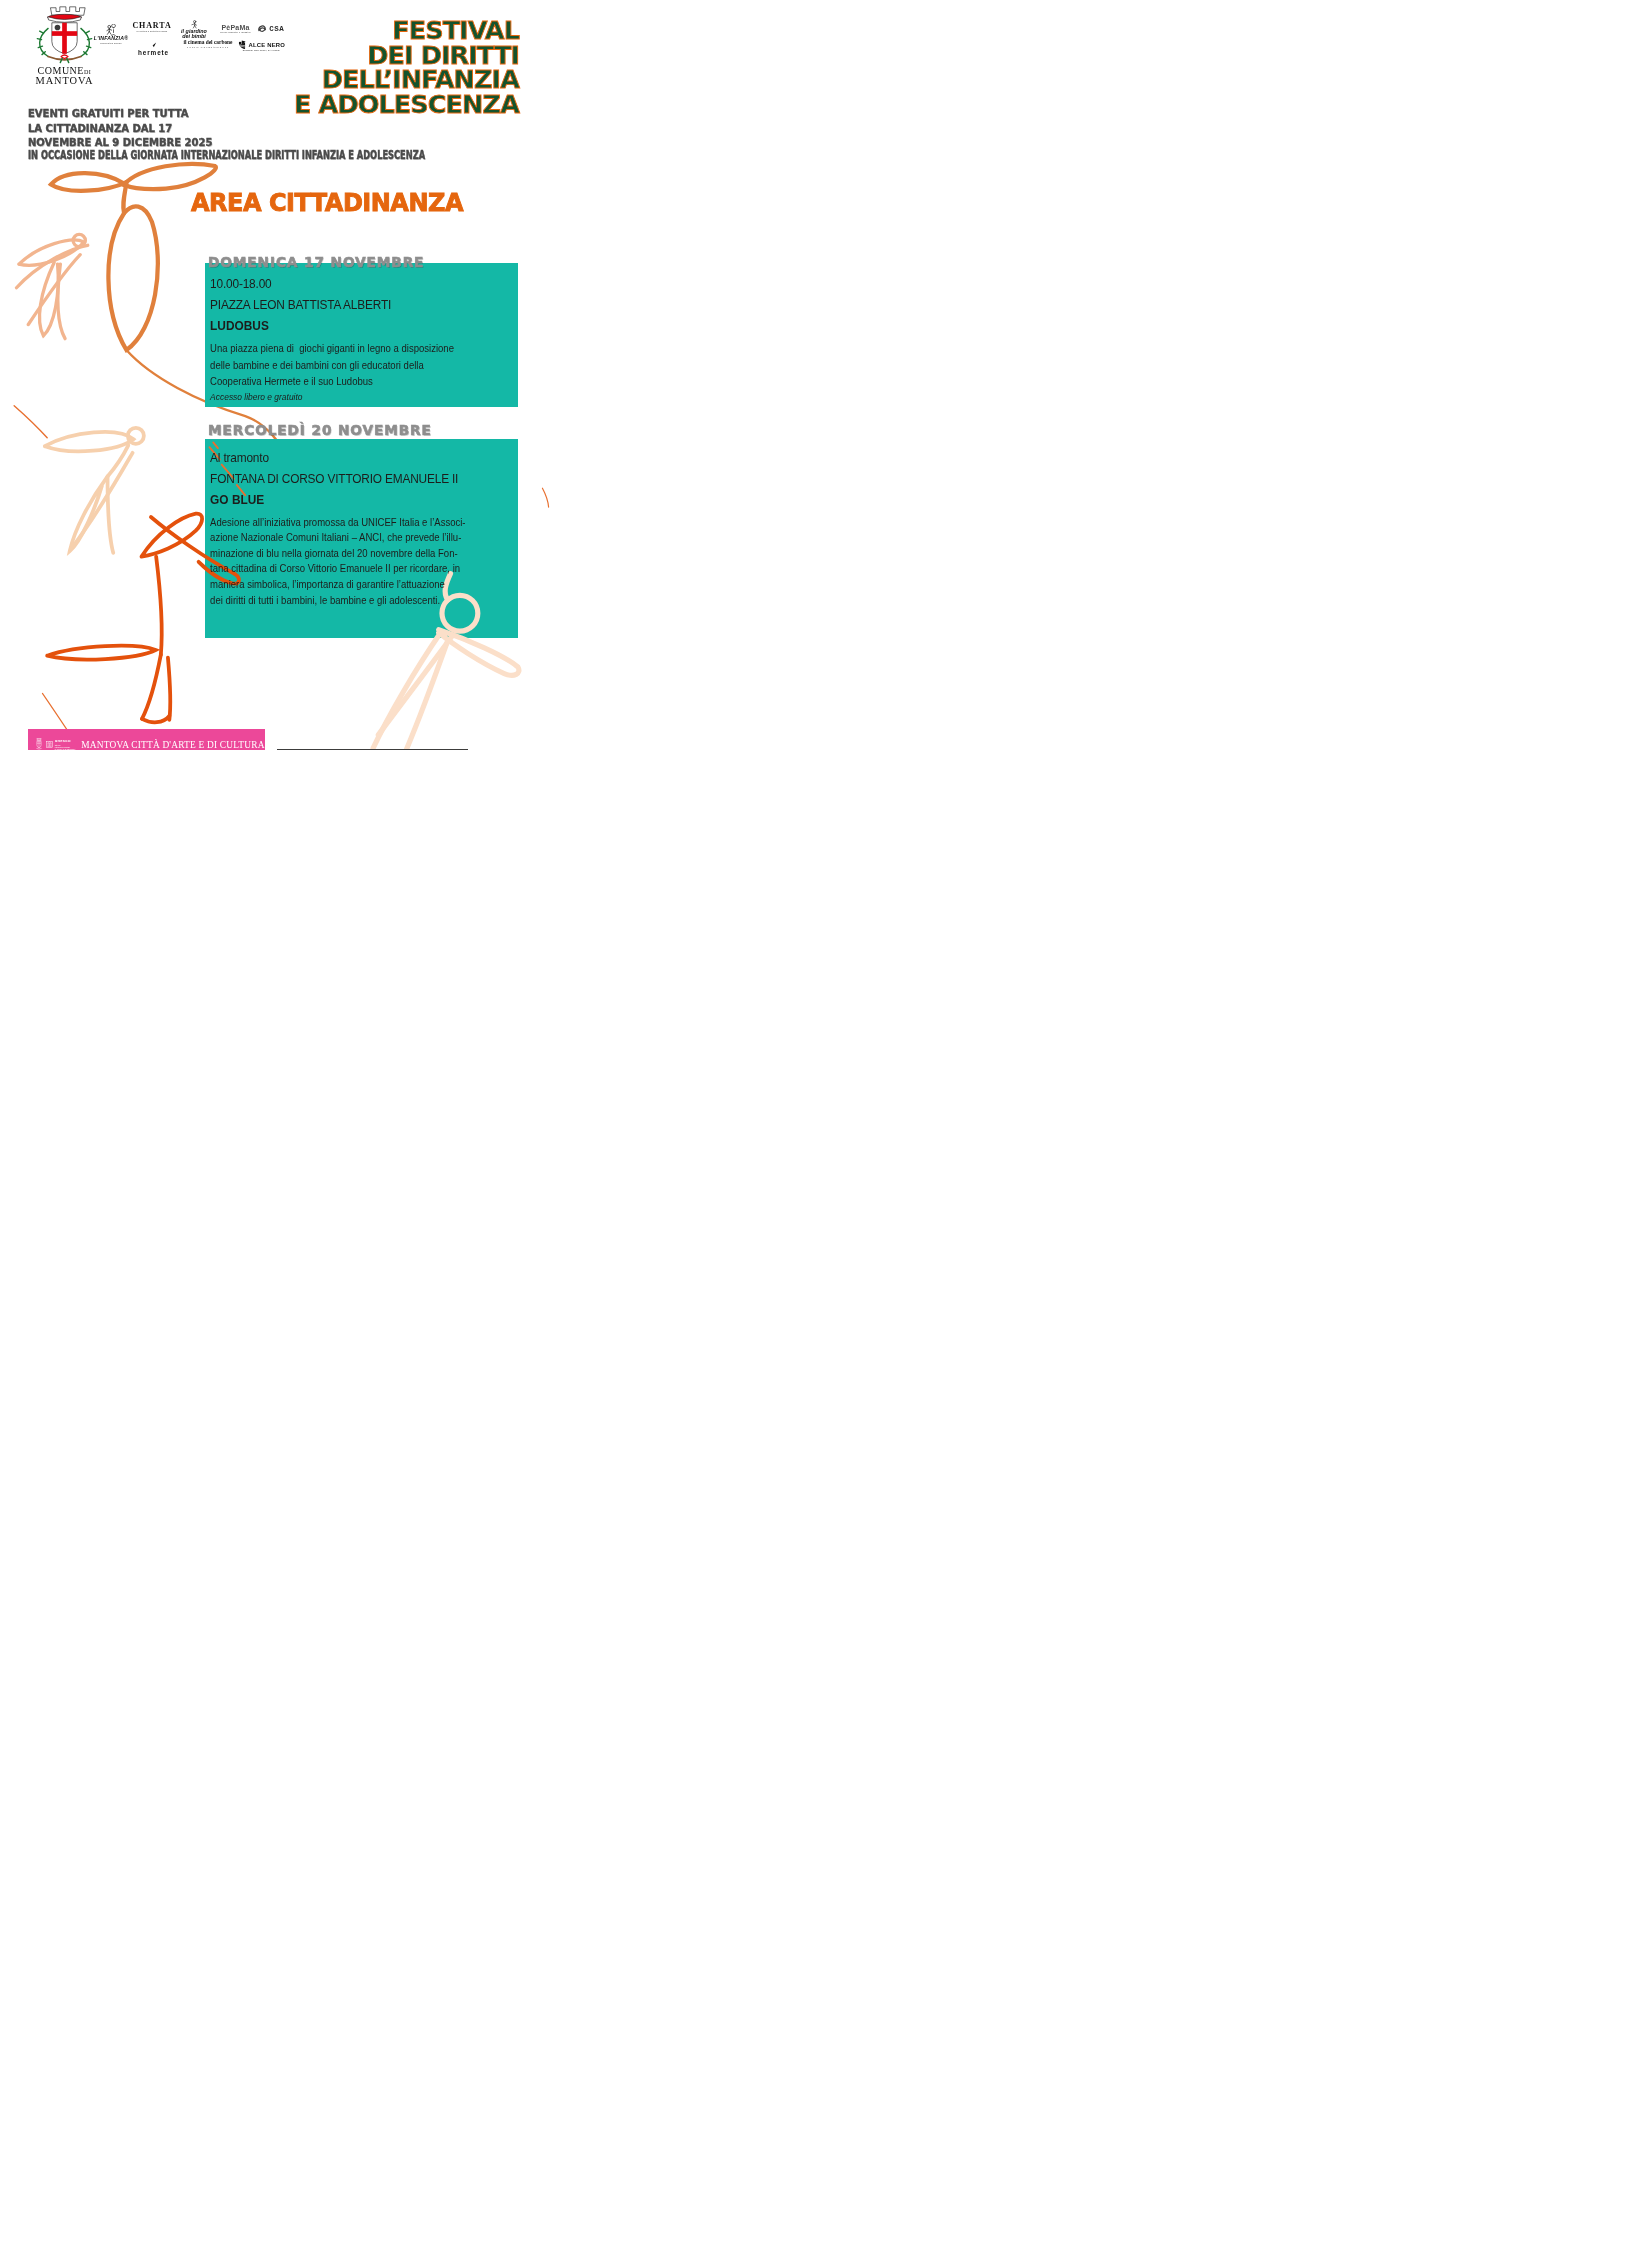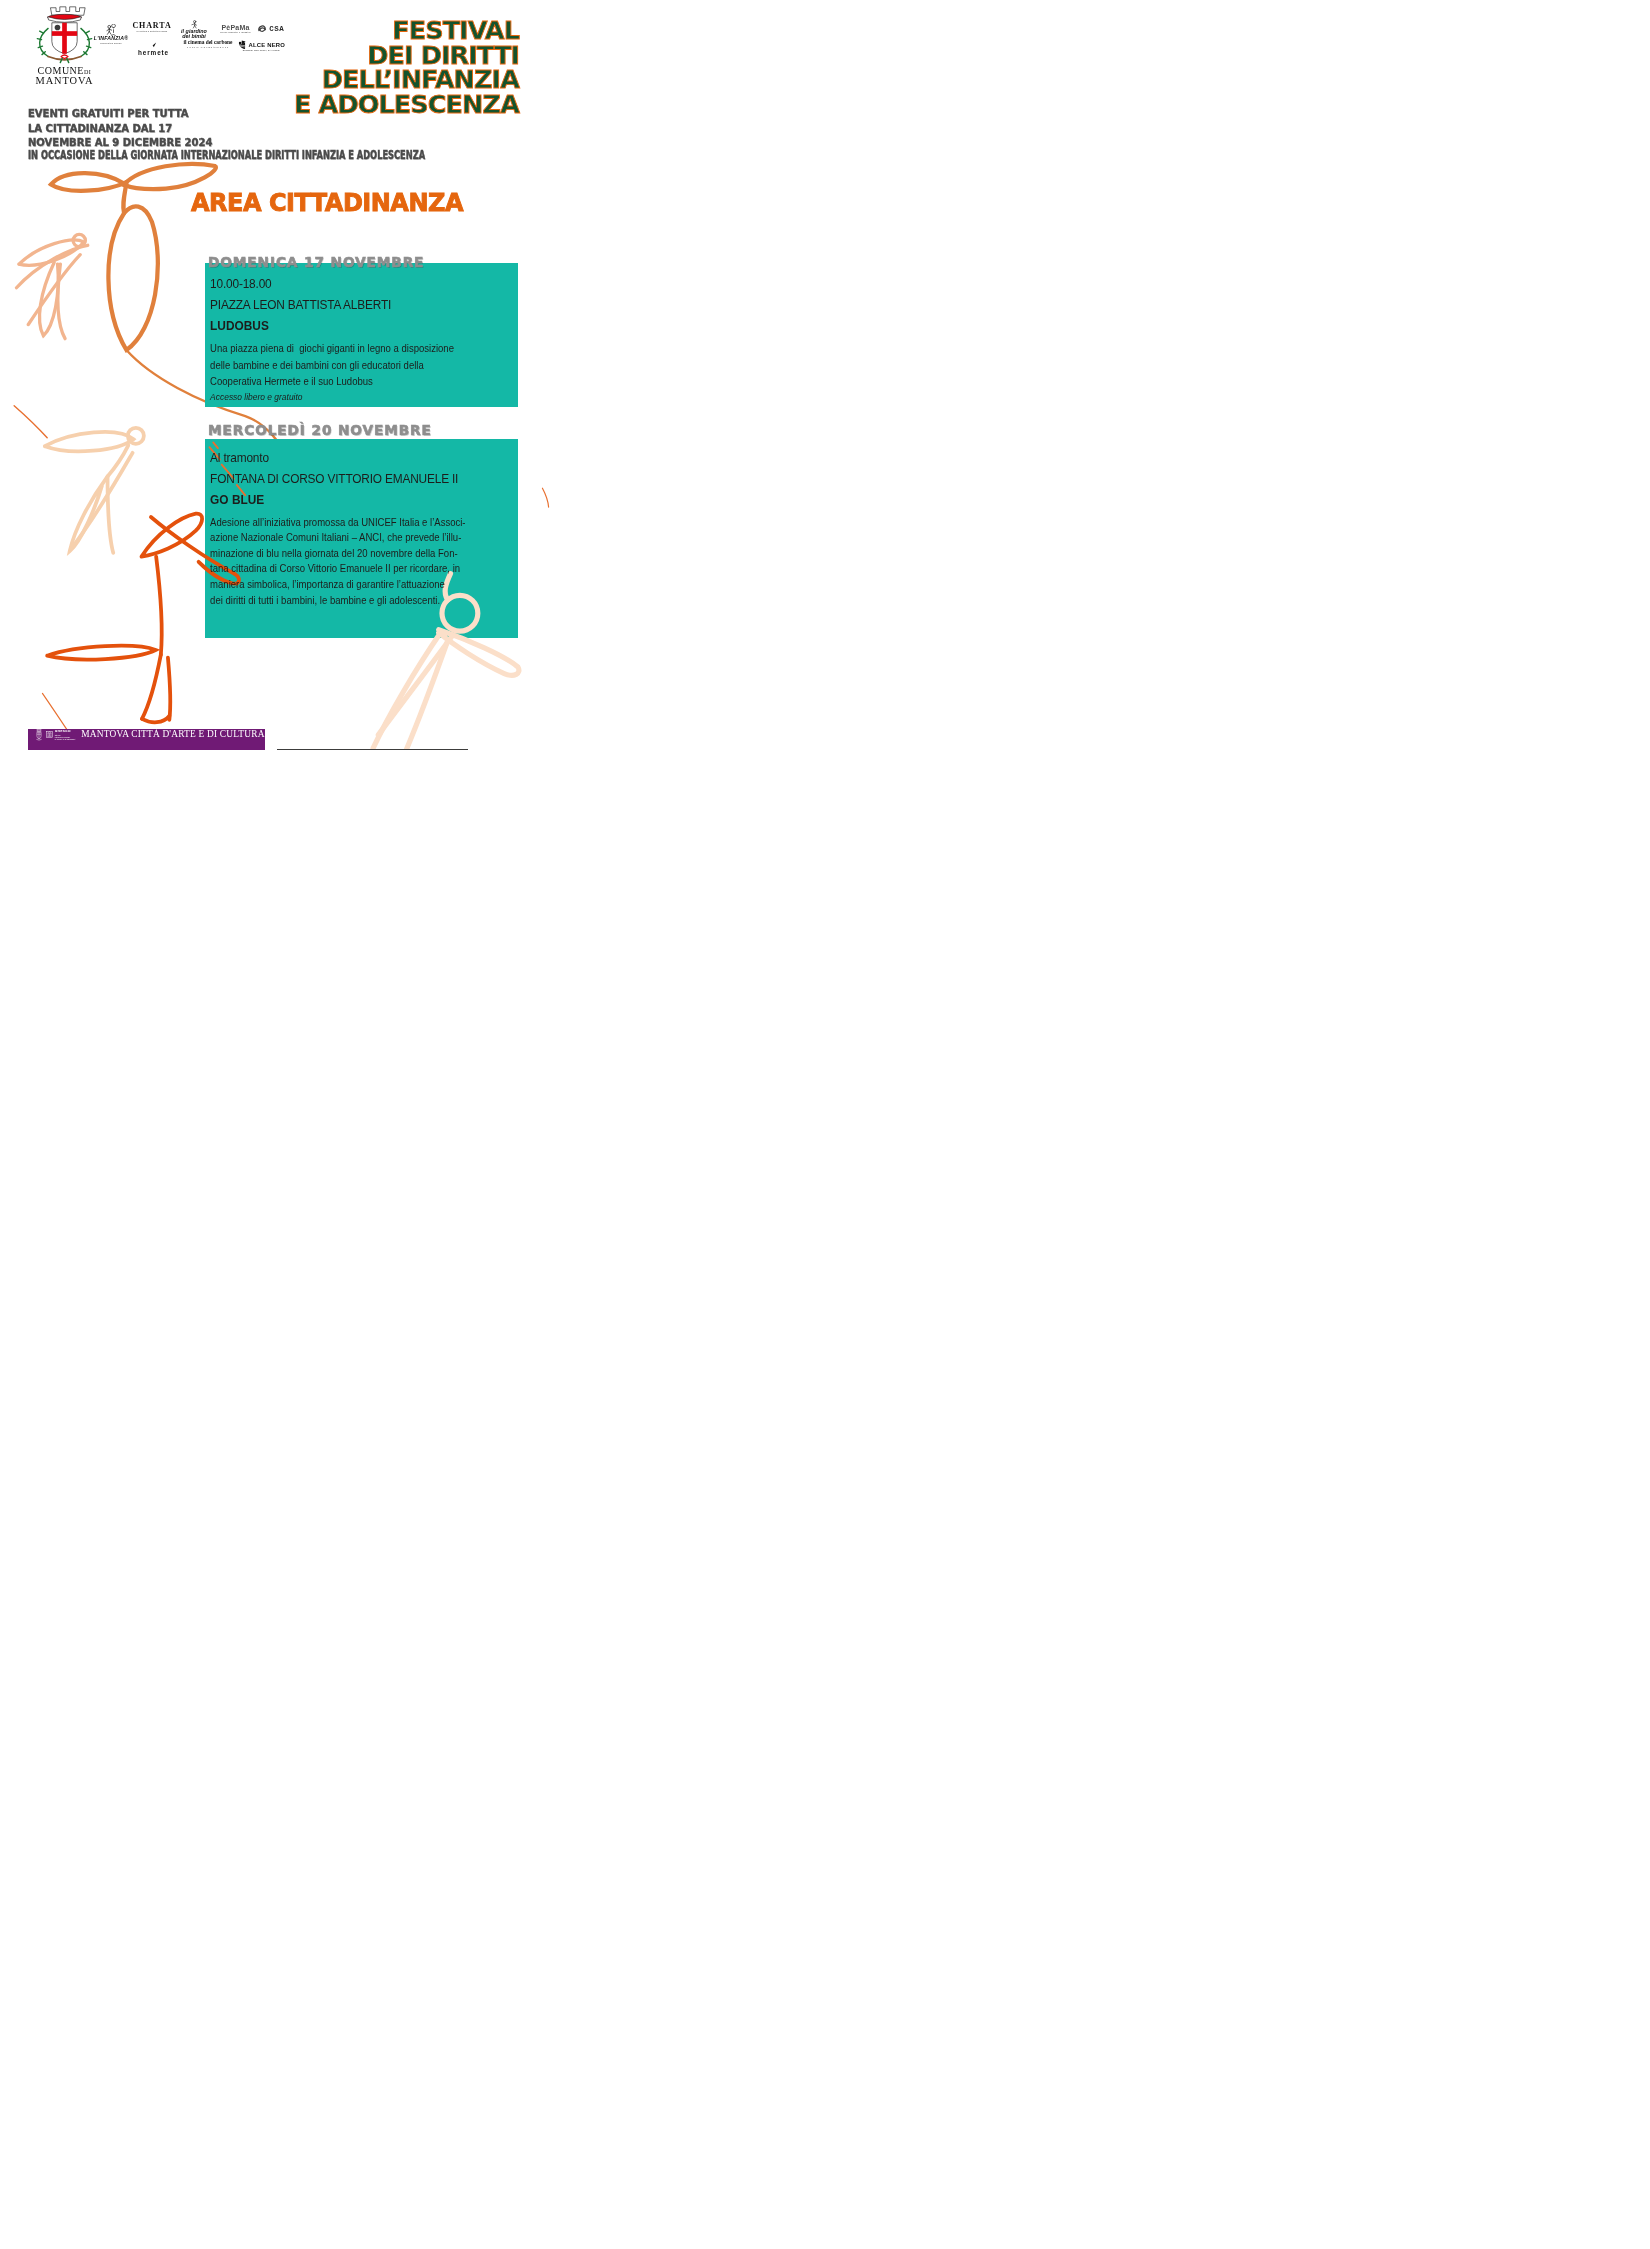--- a/index.html
+++ b/index.html
@@ -95,22 +95,22 @@
   .t-time{font-size:13.2px; margin:0 0 6.1px 0; letter-spacing:-0.2px;}
   .ev-box1 .t-time{padding-top:13.2px;} .ev-box2 .t-time{padding-top:11.3px;}
   .t-place{font-size:13.2px; margin:0 0 5.7px 0; letter-spacing:-0.2px;}
   .t-name{font-size:13.2px; font-weight:bold; margin:0 0 7.5px 0;}
   .t-para{font-size:10.6px; color:#1d1d1b;}
   .ev-box1 .t-para{line-height:16.5px;} .ev-box2 .t-para{line-height:15.6px;}
   .t-note{font-size:9.4px; font-style:italic; margin-top:0.9px;}
 
   
   .banner{
-    left:28px; top:729px; width:237px; height:21px; background:#701a75;
-    z-index:4; display:flex; align-items:flex-start; color:#fff;
+    left:28px; top:729px; width:237px; height:21px; background:#ec4899;
+    z-index:4; display:flex; align-items:flex-end; color:#fff;
   }
   .banner .crest-mini{margin-left:6.6px;}
   .unesco{margin-left:3.8px; display:flex; align-items:center; gap:1.4px;}
   .unesco-txt{line-height:1;}
   .unesco-name{font-weight:bold; font-size:4.2px; letter-spacing:0.2px;}
   .unesco-sub{font-size:1.7px; line-height:1.2; margin-top:0.7px;}
   .banner-text{
     font-family:"Liberation Serif", serif; font-size:9.4px; letter-spacing:0.2px;
     margin-left:5.7px; white-space:nowrap;
   }
@@ -252,21 +252,21 @@
   <div class="abs title">
     <div>FESTIVAL</div>
     <div>DEI DIRITTI</div>
     <div>DELL’INFANZIA</div>
     <div>E ADOLESCENZA</div>
   </div>
 
   <div class="abs intro">
     <div>EVENTI GRATUITI PER TUTTA</div>
     <div>LA CITTADINANZA DAL 17</div>
-    <div>NOVEMBRE AL 9 DICEMBRE 2024</div>
+    <div>NOVEMBRE AL 9 DICEMBRE 2025</div>
   </div>
   <div class="abs occasion">IN OCCASIONE DELLA GIORNATA INTERNAZIONALE DIRITTI INFANZIA E ADOLESCENZA</div>
 
   <div class="abs section-title">AREA CITTADINANZA</div>
 
   <div class="abs ev-day ev-day1">DOMENICA 17 NOVEMBRE</div>
   <div class="ev-box ev-box1">
     <div class="ev-text">
       <div class="line t-time">10.00-18.00</div>
       <div class="line t-place">PIAZZA LEON BATTISTA ALBERTI</div>

